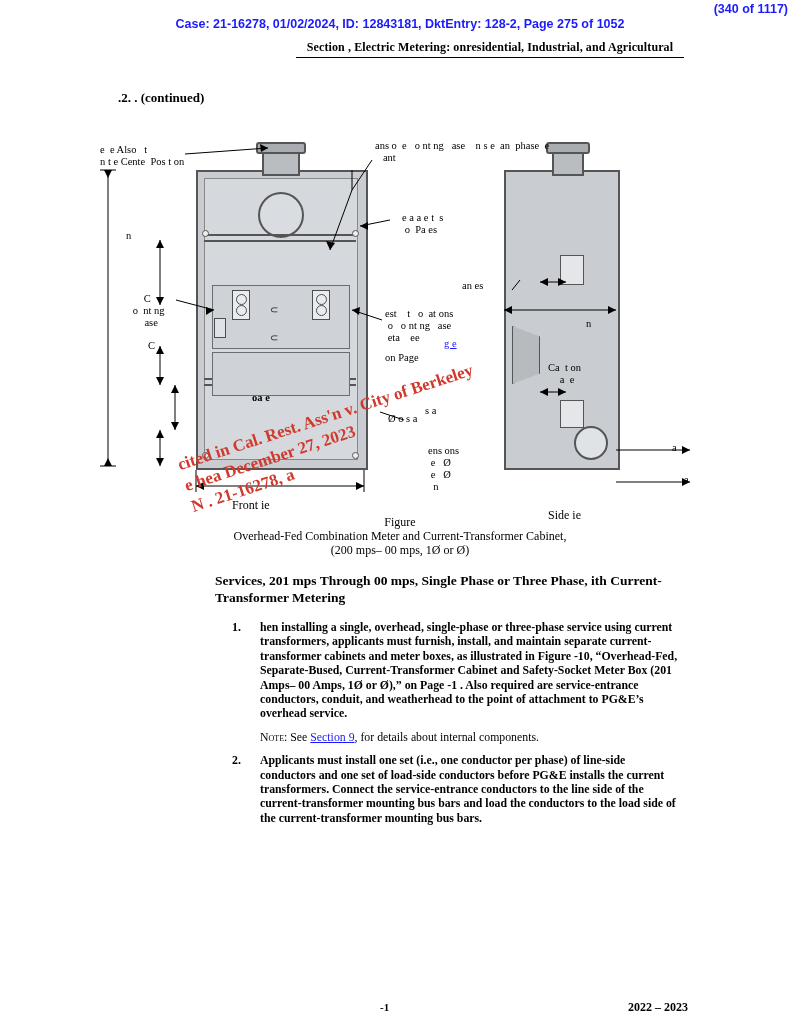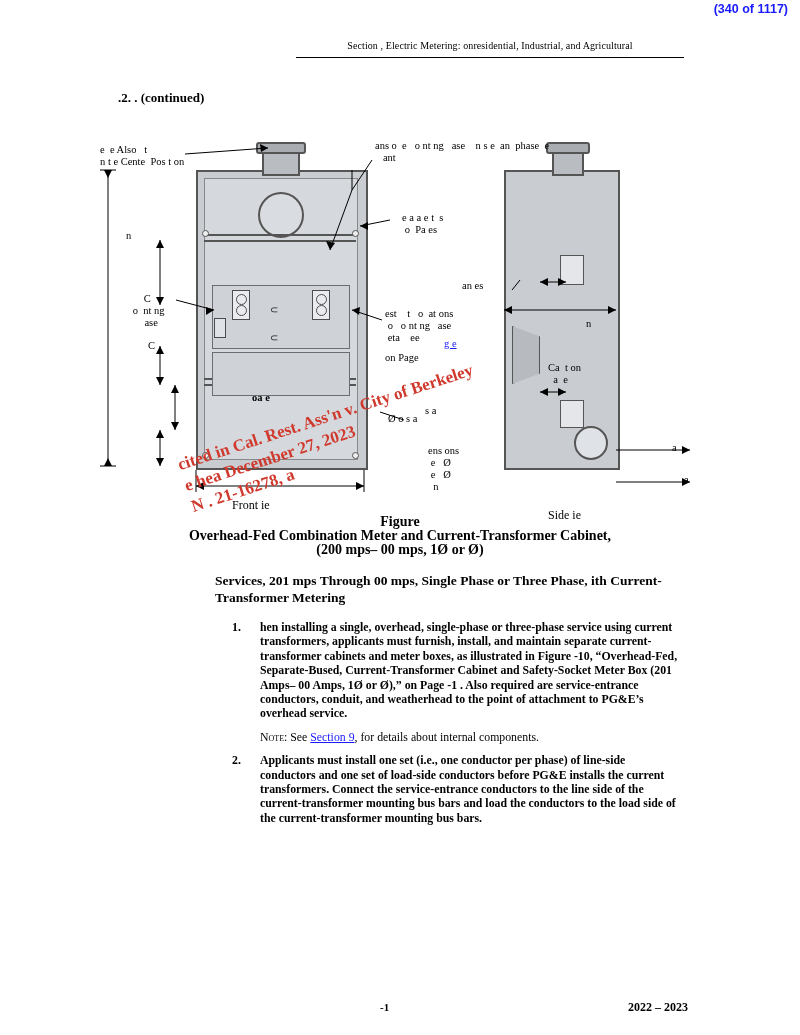--- a/index.html
+++ b/index.html
@@ -18,21 +18,21 @@
     font-family:"Liberation Sans", sans-serif;
     font-size:12.5px;font-weight:bold;color:#1a1aff;
   }
   .case-stamp{
     position:absolute;left:0;right:0;top:17px;text-align:center;
     font-family:"Liberation Sans", sans-serif;
     font-size:12.5px;font-weight:bold;color:#1a1aff;
   }
   .run-head{
     position:absolute;left:296px;top:40px;width:388px;
-    text-align:center;font-size:10px;font-weight:normal;
+    text-align:center;font-size:12px;font-weight:bold;
     letter-spacing:.1px;
   }
   .run-rule{
     position:absolute;left:296px;top:57px;width:388px;
     border-bottom:1.2px solid #000;
   }
 
   .sec-num{
     position:absolute;left:118px;top:90px;
     font-size:13px;font-weight:bold;
@@ -126,21 +126,21 @@
   }
   .lnk{color:#1a1aff;text-decoration:underline;}
 
   .viewname{
     position:absolute;font-size:12px;
   }
 
   
   .figcap{
     position:absolute;left:0;top:515px;width:800px;text-align:center;
-    font-size:14px;font-weight:bold;line-height:14px;
+    font-size:12px;font-weight:normal;line-height:14px;
   }
 
   
   .h2{
     position:absolute;left:215px;top:572px;width:470px;
     font-size:13.5px;font-weight:bold;line-height:17px;
   }
   .list{
     position:absolute;left:228px;top:620px;width:455px;
     font-size:11.8px;line-height:14.4px;
@@ -167,20 +167,21 @@
     white-space:nowrap;
     pointer-events:none;
   }
 </style>
 </head>
 <body>
 
 <div class="page">
 
   <div class="stamp-count">(340 of 1117)</div>
+  <div class="case-stamp">Case: 21-16278, 01/02/2024, ID: 12843181, DktEntry: 128-2, Page 275 of 1052</div>
   <div class="run-head">Section   , Electric Metering:   onresidential, Industrial, and Agricultural</div>
   <div class="run-rule"></div>
   <div class="sec-num">.2.  .  (continued)</div>
 
   <div class="fig">
 
     <div class="front-body"></div>
     <div class="front-inner"></div>
     <div class="hub"></div>
     <div class="hub-cap"></div>
@@ -303,21 +304,21 @@
     <div class="lbl" style="left:148px;top:210px;">C</div>
     <div class="lbl" style="left:252px;top:262px;font-weight:bold;"> oa    e</div>
     <div class="lbl" style="left:388px;top:283px;">Ø o      s  a</div>
     <div class="lbl" style="left:425px;top:275px;">s  a</div>
     <div class="lbl" style="left:428px;top:315px;white-space:pre;">ens ons
  e   Ø
  e   Ø
   n</div>
 
     <div class="lbl" style="left:462px;top:150px;">an   es</div>
-    <div class="lbl" style="left:548px;top:232px;white-space:pre;">Ca  t on
+    <div class="lbl" style="left:548px;top:232px;white-space:pre;text-align:center;">Ca  t on
   a  e</div>
 
     <div class="lbl" style="left:126px;top:100px;">n</div>
     <div class="lbl" style="left:586px;top:188px;">n</div>
     <div class="lbl" style="left:672px;top:312px;">a</div>
     <div class="lbl" style="left:684px;top:344px;">a</div>
 
     <div class="viewname" style="left:232px;top:368px;">Front   ie</div>
     <div class="viewname" style="left:548px;top:378px;">Side   ie</div>
   </div>

